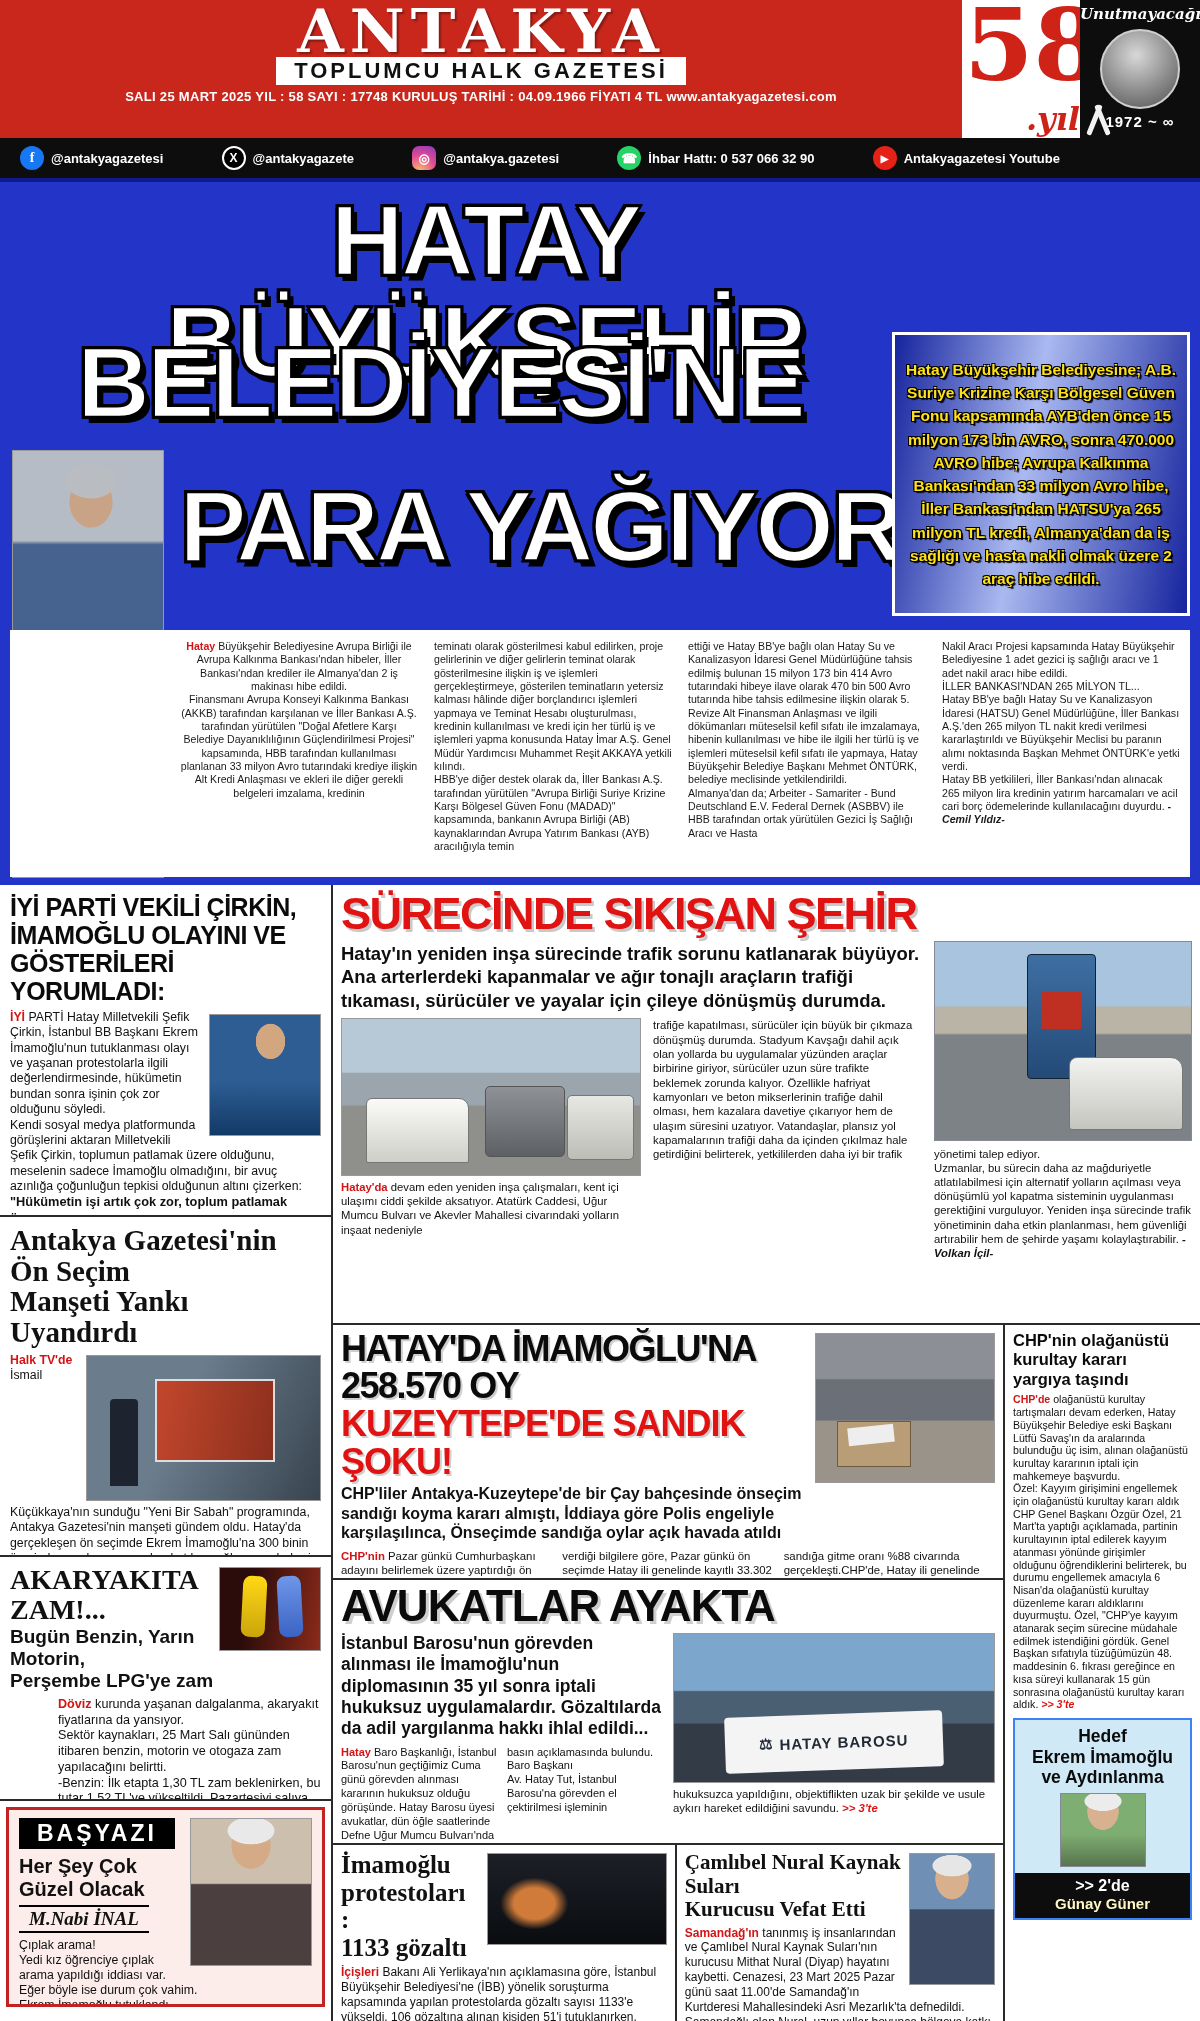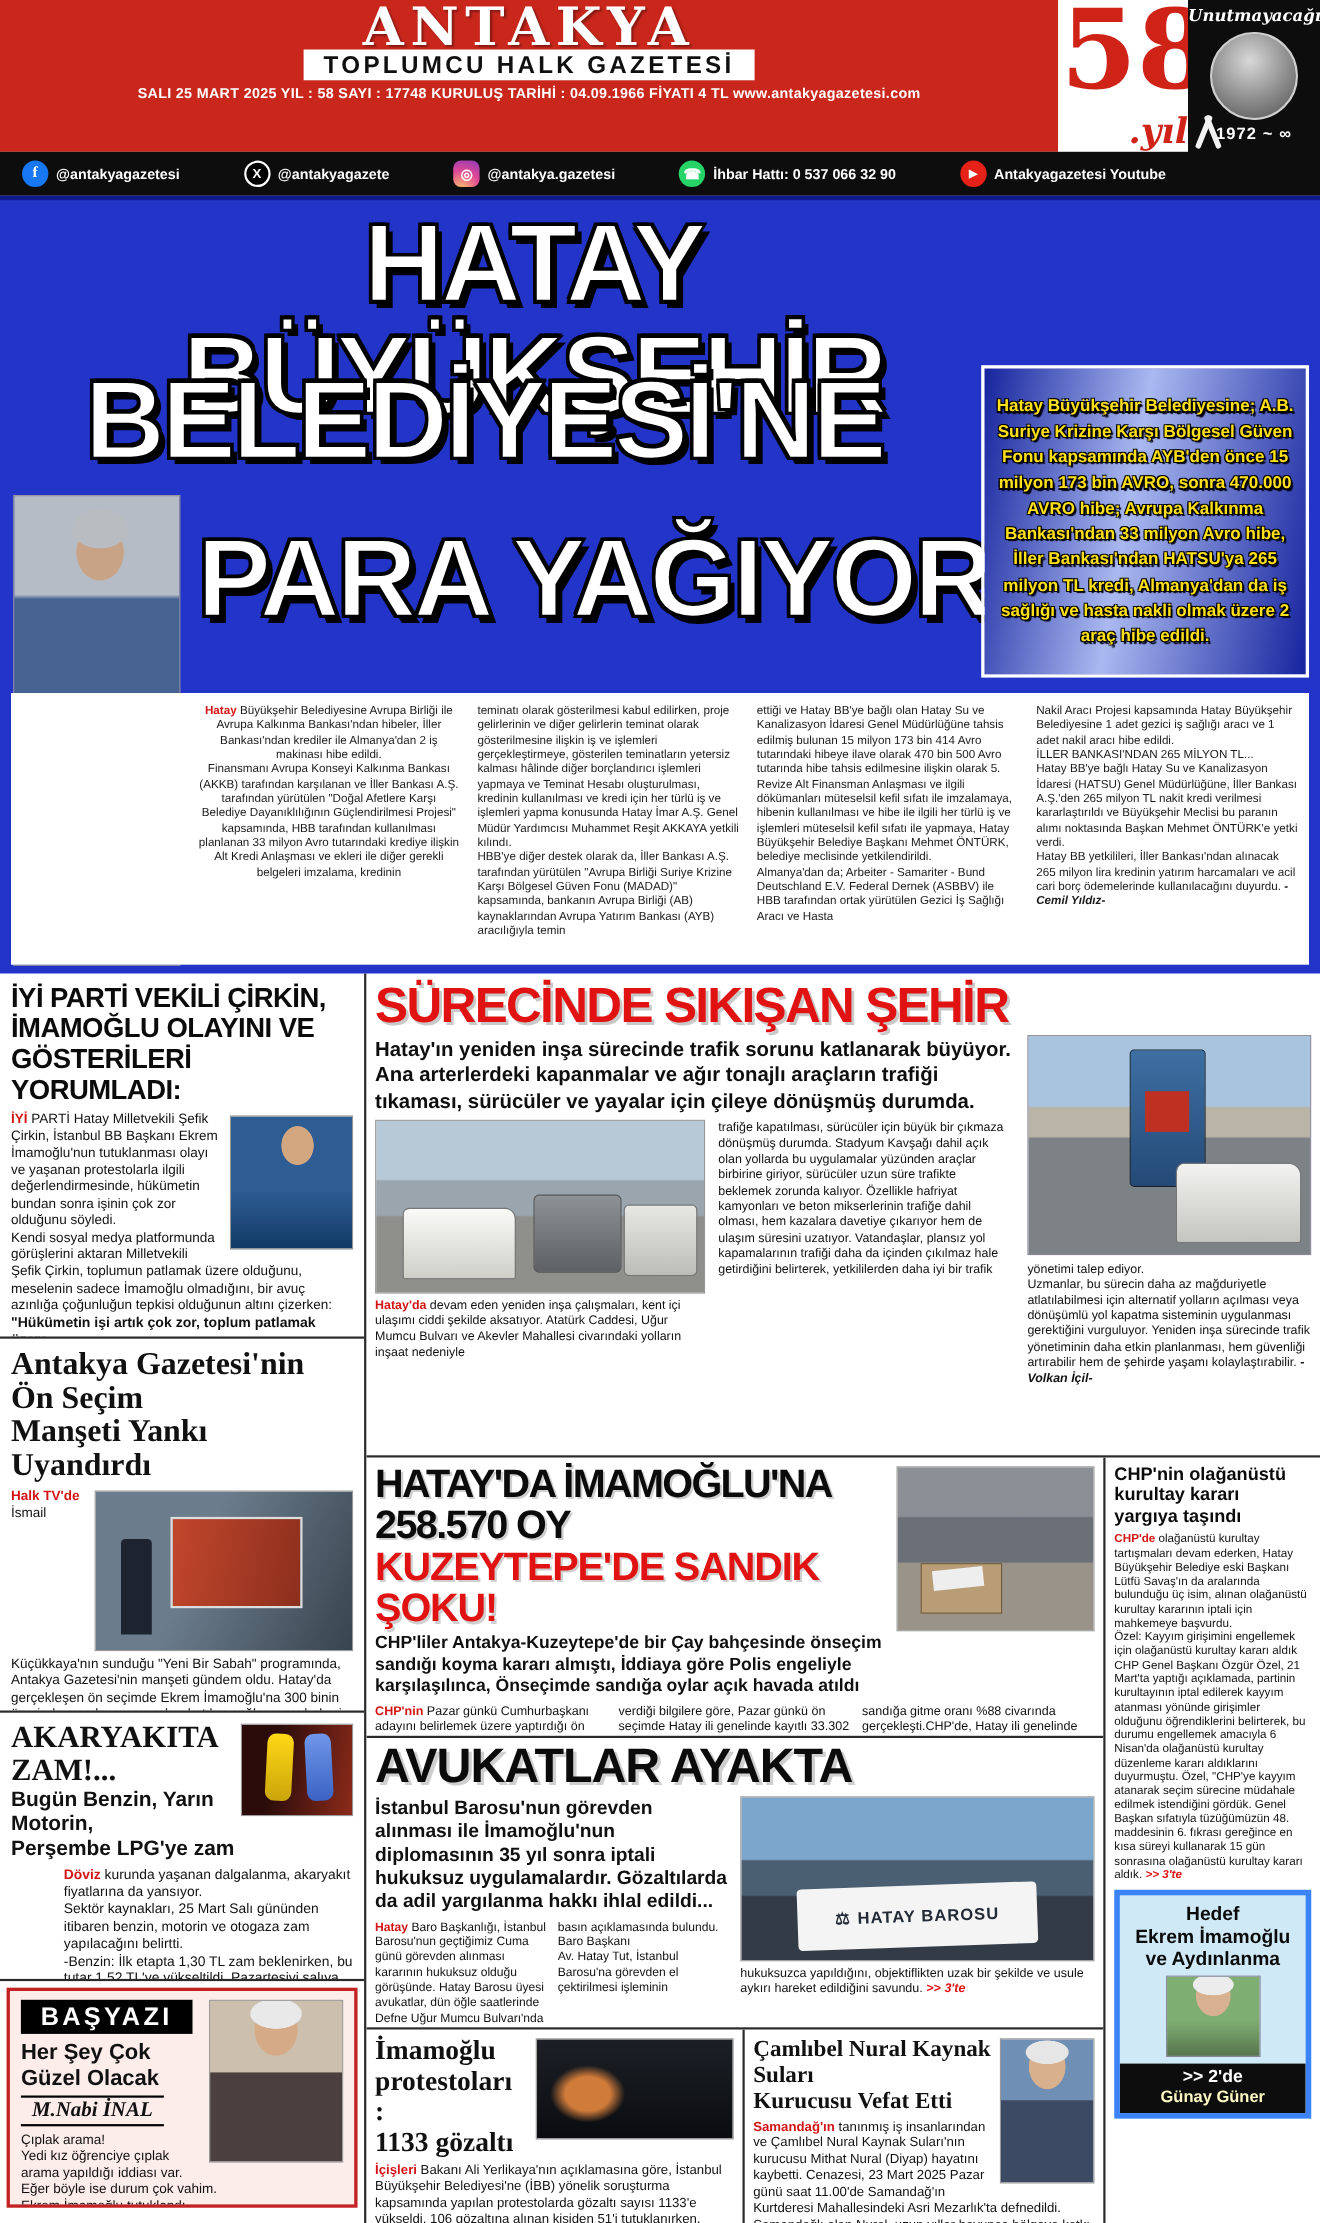--- a/index.html
+++ b/index.html
@@ -1,20 +1,20 @@
 <!DOCTYPE html>
 <html><head>
 <meta charset="utf-8">
 <style>
   html,body{margin:0;padding:0;background:#e8e8e8;}
   .page{position:relative;width:1200px;height:2021px;background:#fff;overflow:hidden;
         font-family:"Liberation Sans",sans-serif;color:#111;margin:0 auto;}
   
   .mast-red{position:absolute;left:0;top:0;width:962px;height:138px;background:#c9271c;color:#fff;text-align:center;overflow:hidden;}
-  .mast-title{font-family:"DejaVu Serif",serif;font-weight:bold;font-size:48px;line-height:.98;letter-spacing:6px;margin-top:2px;text-shadow:2px 2px 2px rgba(0,0,0,.35);}
+  .mast-title{font-family:"DejaVu Serif",serif;font-weight:bold;font-size:60px;line-height:.98;letter-spacing:6px;margin-top:2px;text-shadow:2px 2px 2px rgba(0,0,0,.35);}
   .mast-sub{display:inline-block;background:#fff;color:#101010;font-weight:bold;font-size:22px;letter-spacing:3px;padding:1px 18px;margin-top:-4px;}
   .mast-date{font-size:13px;font-weight:bold;margin-top:4px;letter-spacing:.3px;}
   .mast-yil{position:absolute;left:962px;top:0;width:118px;height:138px;background:#fff;overflow:hidden;}
   .y-num{position:absolute;left:2px;top:-14px;font-family:"DejaVu Serif",serif;font-weight:bold;font-size:100px;color:#d02318;}
   .y-suf{position:absolute;right:0px;bottom:0px;font-family:"DejaVu Serif",serif;font-style:italic;font-weight:bold;font-size:32px;color:#d02318;}
   .memorial{position:absolute;left:1080px;top:0;width:120px;height:178px;background:#0d0d0d;color:#fff;text-align:center;}
   .mem-label{font-family:"DejaVu Serif",serif;font-style:italic;font-weight:bold;font-size:15px;margin-top:5px;}
   .mem-photo{width:76px;height:76px;border-radius:50%;margin:6px auto 4px;background:radial-gradient(circle at 45% 32%,#d8d8d8,#8b8b8b 55%,#4f4f4f);border:2px solid #cfcfcf;}
   .mem-years{font-size:15px;font-weight:bold;letter-spacing:1px;}
   .mem-ribbon{position:absolute;left:8px;top:104px;width:22px;height:34px;}
@@ -133,21 +133,21 @@
       background:radial-gradient(34px 26px at 26% 55%,#d07b3a 0 60%,rgba(0,0,0,0)),linear-gradient(180deg,#1c2026,#0a0c10);}
   .obit-h{font-family:"Liberation Serif",serif;font-weight:bold;font-size:21px;line-height:1.12;white-space:pre-line;}
   .ph-nural{float:right;width:86px;height:132px;margin:2px 0 4px 8px;
       background:radial-gradient(20px 11px at 50% 9%,#e6e6e6 0 95%,rgba(0,0,0,0)),
                  radial-gradient(17px 21px at 50% 19%,#d9b08e 0 96%,rgba(0,0,0,0)),
                  linear-gradient(180deg,#6f8fb5 0 42%,#3c4a63 43% 100%);}
   .obit-body,.prot-body{font-size:12px;line-height:1.24;margin-top:4px;white-space:pre-line;}
   
   .chp-h{font-weight:900;font-size:16.5px;line-height:1.18;white-space:pre-line;color:#0b0b0b;}
   .chp-body{font-size:10.6px;line-height:1.2;margin-top:4px;white-space:pre-line;}
-  .hedef{margin-top:7px;background:#cfe9f6;border:5px solid #3b82f6;text-align:center;padding:6px 6px 0;overflow:hidden;}
+  .hedef{margin-top:7px;background:#cfe9f6;border:2px solid #3b82f6;text-align:center;padding:6px 6px 0;overflow:hidden;}
   .hedef-title{font-weight:900;font-size:17.5px;line-height:1.18;white-space:pre-line;color:#0b0b0b;}
   .ph-guner{width:86px;height:74px;margin:5px auto 0;border:1px solid #889;
       background:radial-gradient(19px 10px at 50% 10%,#ececec 0 95%,rgba(0,0,0,0)),
                  radial-gradient(16px 19px at 50% 24%,#d8b190 0 96%,rgba(0,0,0,0)),
                  linear-gradient(180deg,#7fae72 0 55%,#57754e 100%);}
   .hedef-bar{background:#0d0d0d;margin:6px -6px 0;padding:4px 2px 6px;}
   .hedef-tag{color:#fff;font-weight:900;font-size:16px;}
   .hedef-author{color:#fef9c3;font-weight:900;font-size:15px;}
   .clear{clear:both;}
 </style>

